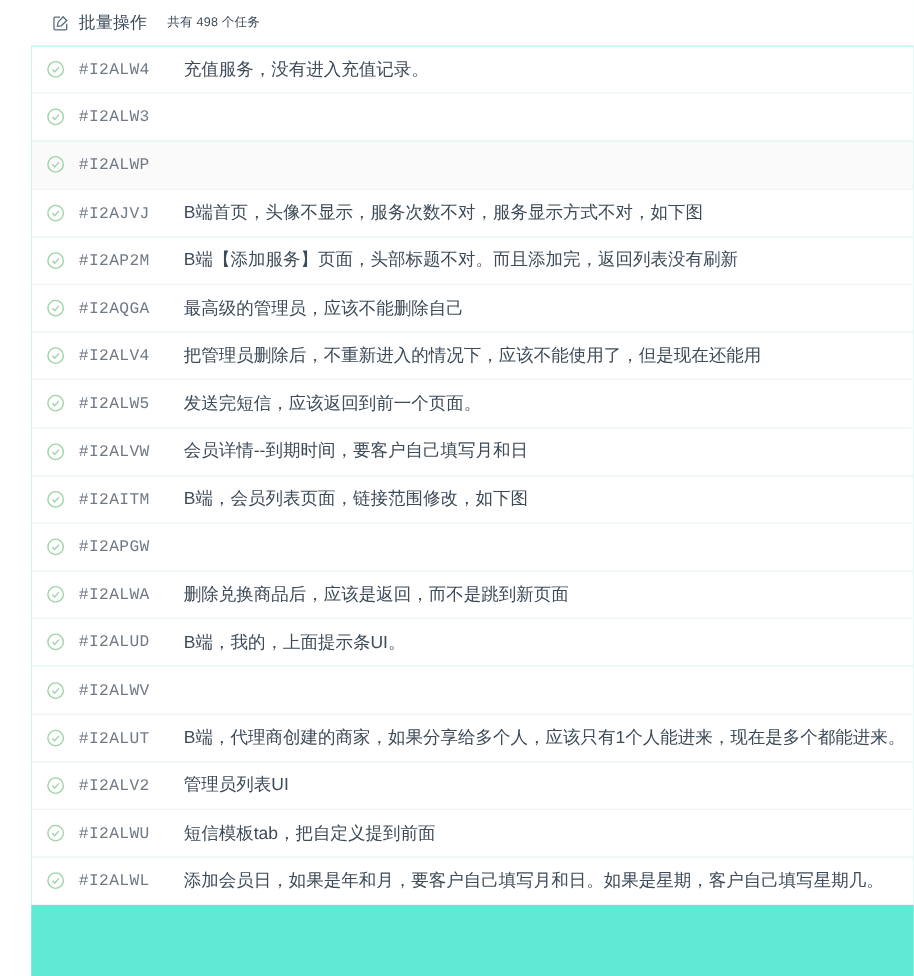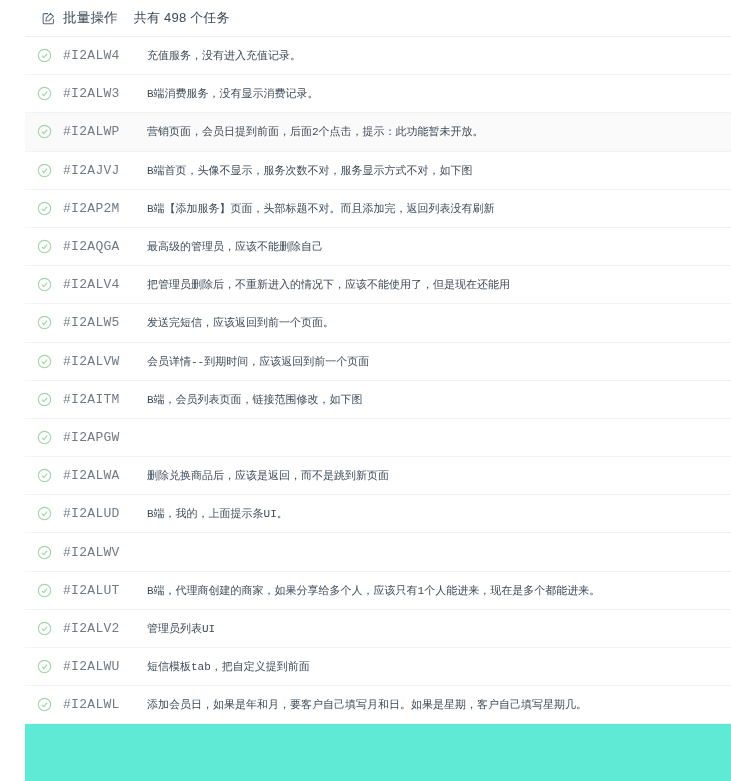--- a/index.html
+++ b/index.html
@@ -44,21 +44,21 @@
     height: 15px;
     display: block;
     color: #5a6a7a;
   }
   .batch-label {
     font-size: 13.5px;
     color: #3c4a58;
     letter-spacing: .2px;
   }
   .task-count {
-    font-size: 13px;
+    font-size: 10px;
     color: #3c4a58;
     margin-left: 16px;
     letter-spacing: .2px;
   }
   
   .list {
     flex: 1;
     overflow: hidden;
     background: #5eead4;
   }
@@ -84,25 +84,24 @@
   }
   .row-id {
     font-family: "Liberation Mono", monospace;
     font-size: 13px;
     color: #707a85;
     letter-spacing: .3px;
     margin-right: 12px;
     min-width: 72px;
   }
   .row-title {
-    font-size: 11px;
+    font-size: 14px;
     color: #3d4a57;
     overflow: hidden;
     text-overflow: ellipsis;
-    font-family: Liberation Mono, monospace;
   }
 </style>
 </head>
 <body>
 
 <div class="app">
 
   <div class="toolbar">
     <div class="batch-btn">
       <span class="batch-icon">
@@ -124,29 +123,27 @@
           </svg></span>
         <span class="row-id">#I2ALW4</span>
         <span class="row-title">充值服务，没有进入充值记录。</span>
       </div>
       <div class="row">
         <span class="status-icon"><svg viewBox="0 0 16 16" width="15" height="15" fill="none" stroke="currentColor" stroke-width="1.2">
             <circle cx="8" cy="8" r="6.6"></circle>
             <path d="M5.2 8.2l2 2 3.6-4.1"></path>
           </svg></span>
         <span class="row-id">#I2ALW3</span>
-        <span class="row-title">B端消费服务，没有显示消费记录。</span>
       </div>
       <div class="row highlight">
         <span class="status-icon"><svg viewBox="0 0 16 16" width="15" height="15" fill="none" stroke="currentColor" stroke-width="1.2">
             <circle cx="8" cy="8" r="6.6"></circle>
             <path d="M5.2 8.2l2 2 3.6-4.1"></path>
           </svg></span>
         <span class="row-id">#I2ALWP</span>
-        <span class="row-title">营销页面，会员日提到前面，后面2个点击，提示：此功能暂未开放。</span>
       </div>
       <div class="row">
         <span class="status-icon"><svg viewBox="0 0 16 16" width="15" height="15" fill="none" stroke="currentColor" stroke-width="1.2">
             <circle cx="8" cy="8" r="6.6"></circle>
             <path d="M5.2 8.2l2 2 3.6-4.1"></path>
           </svg></span>
         <span class="row-id">#I2AJVJ</span>
         <span class="row-title">B端首页，头像不显示，服务次数不对，服务显示方式不对，如下图</span>
       </div>
       <div class="row">
@@ -180,21 +177,21 @@
           </svg></span>
         <span class="row-id">#I2ALW5</span>
         <span class="row-title">发送完短信，应该返回到前一个页面。</span>
       </div>
       <div class="row">
         <span class="status-icon"><svg viewBox="0 0 16 16" width="15" height="15" fill="none" stroke="currentColor" stroke-width="1.2">
             <circle cx="8" cy="8" r="6.6"></circle>
             <path d="M5.2 8.2l2 2 3.6-4.1"></path>
           </svg></span>
         <span class="row-id">#I2ALVW</span>
-        <span class="row-title">会员详情--到期时间，应该返回到前一个页面</span>
+        <span class="row-title">会员详情--到期时间，要客户自己填写月和日</span>
       </div>
       <div class="row">
         <span class="status-icon"><svg viewBox="0 0 16 16" width="15" height="15" fill="none" stroke="currentColor" stroke-width="1.2">
             <circle cx="8" cy="8" r="6.6"></circle>
             <path d="M5.2 8.2l2 2 3.6-4.1"></path>
           </svg></span>
         <span class="row-id">#I2AITM</span>
         <span class="row-title">B端，会员列表页面，链接范围修改，如下图</span>
       </div>
       <div class="row">

